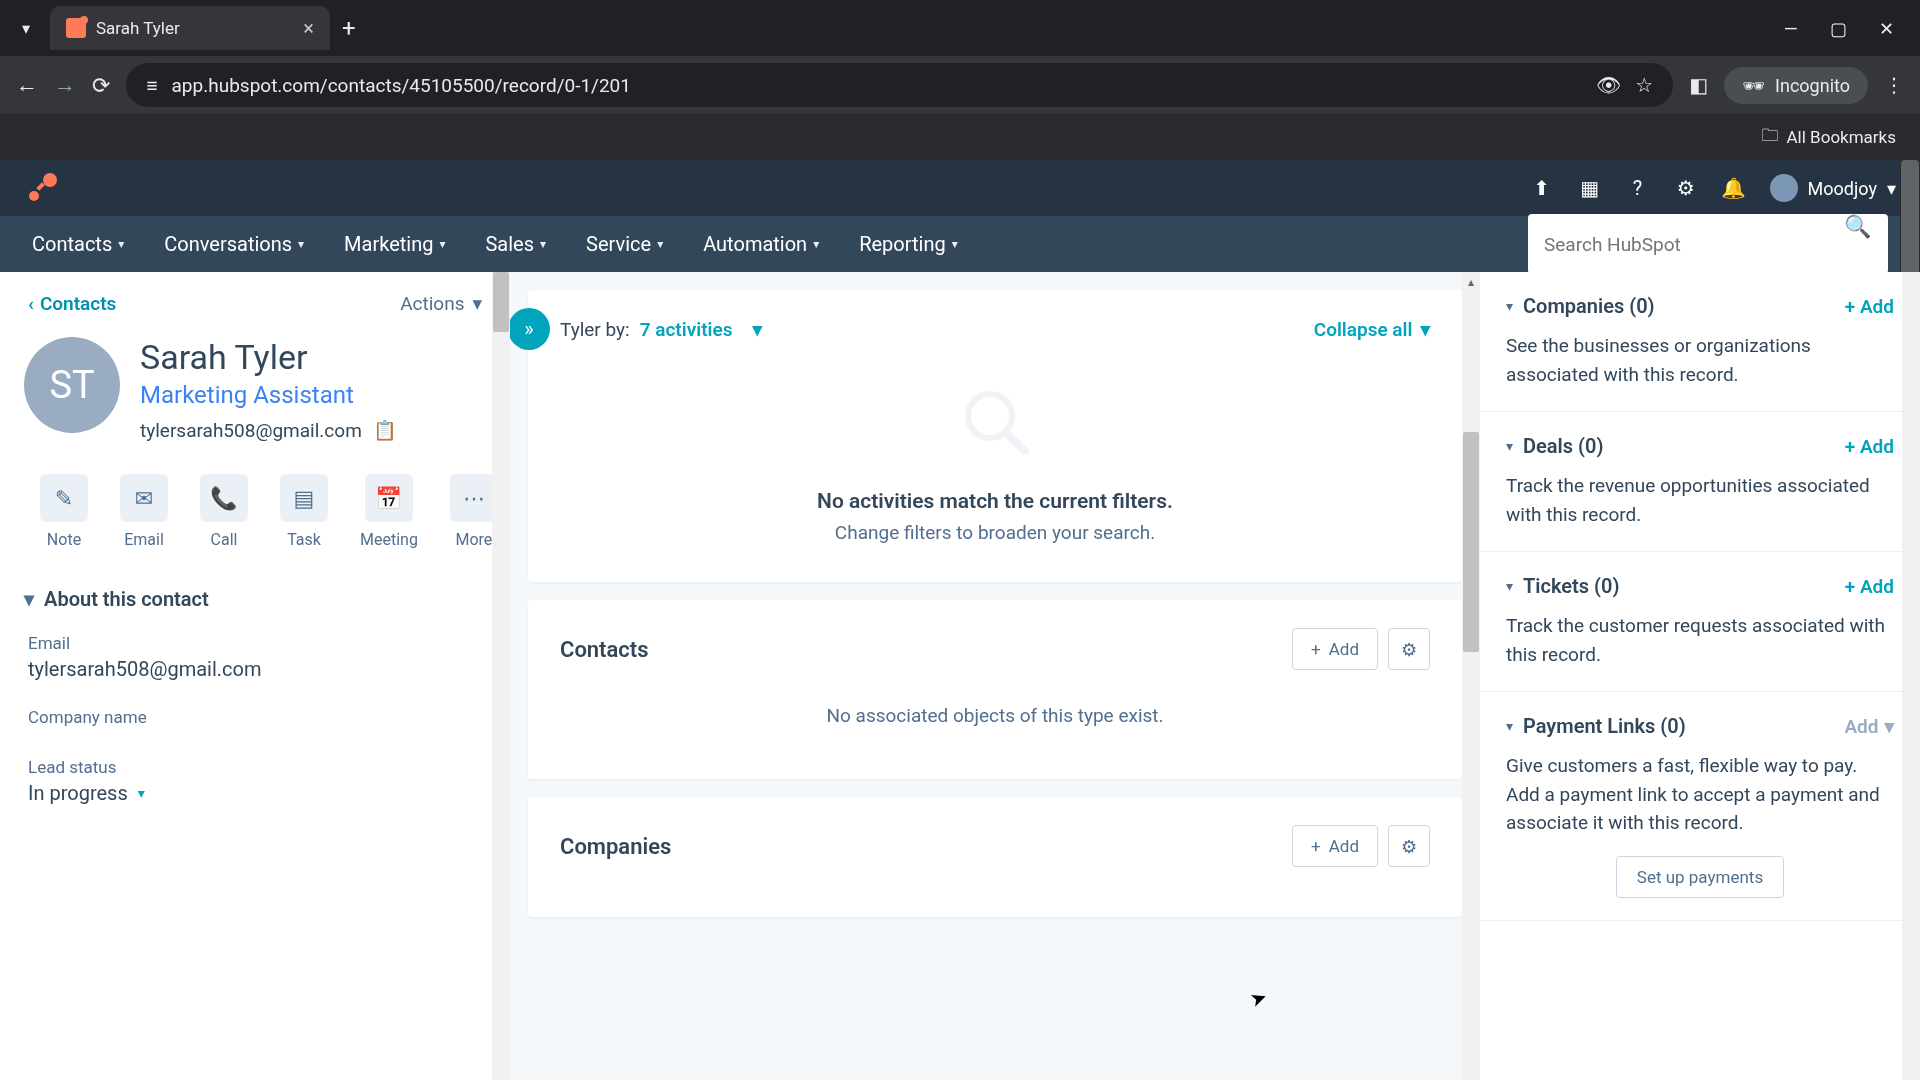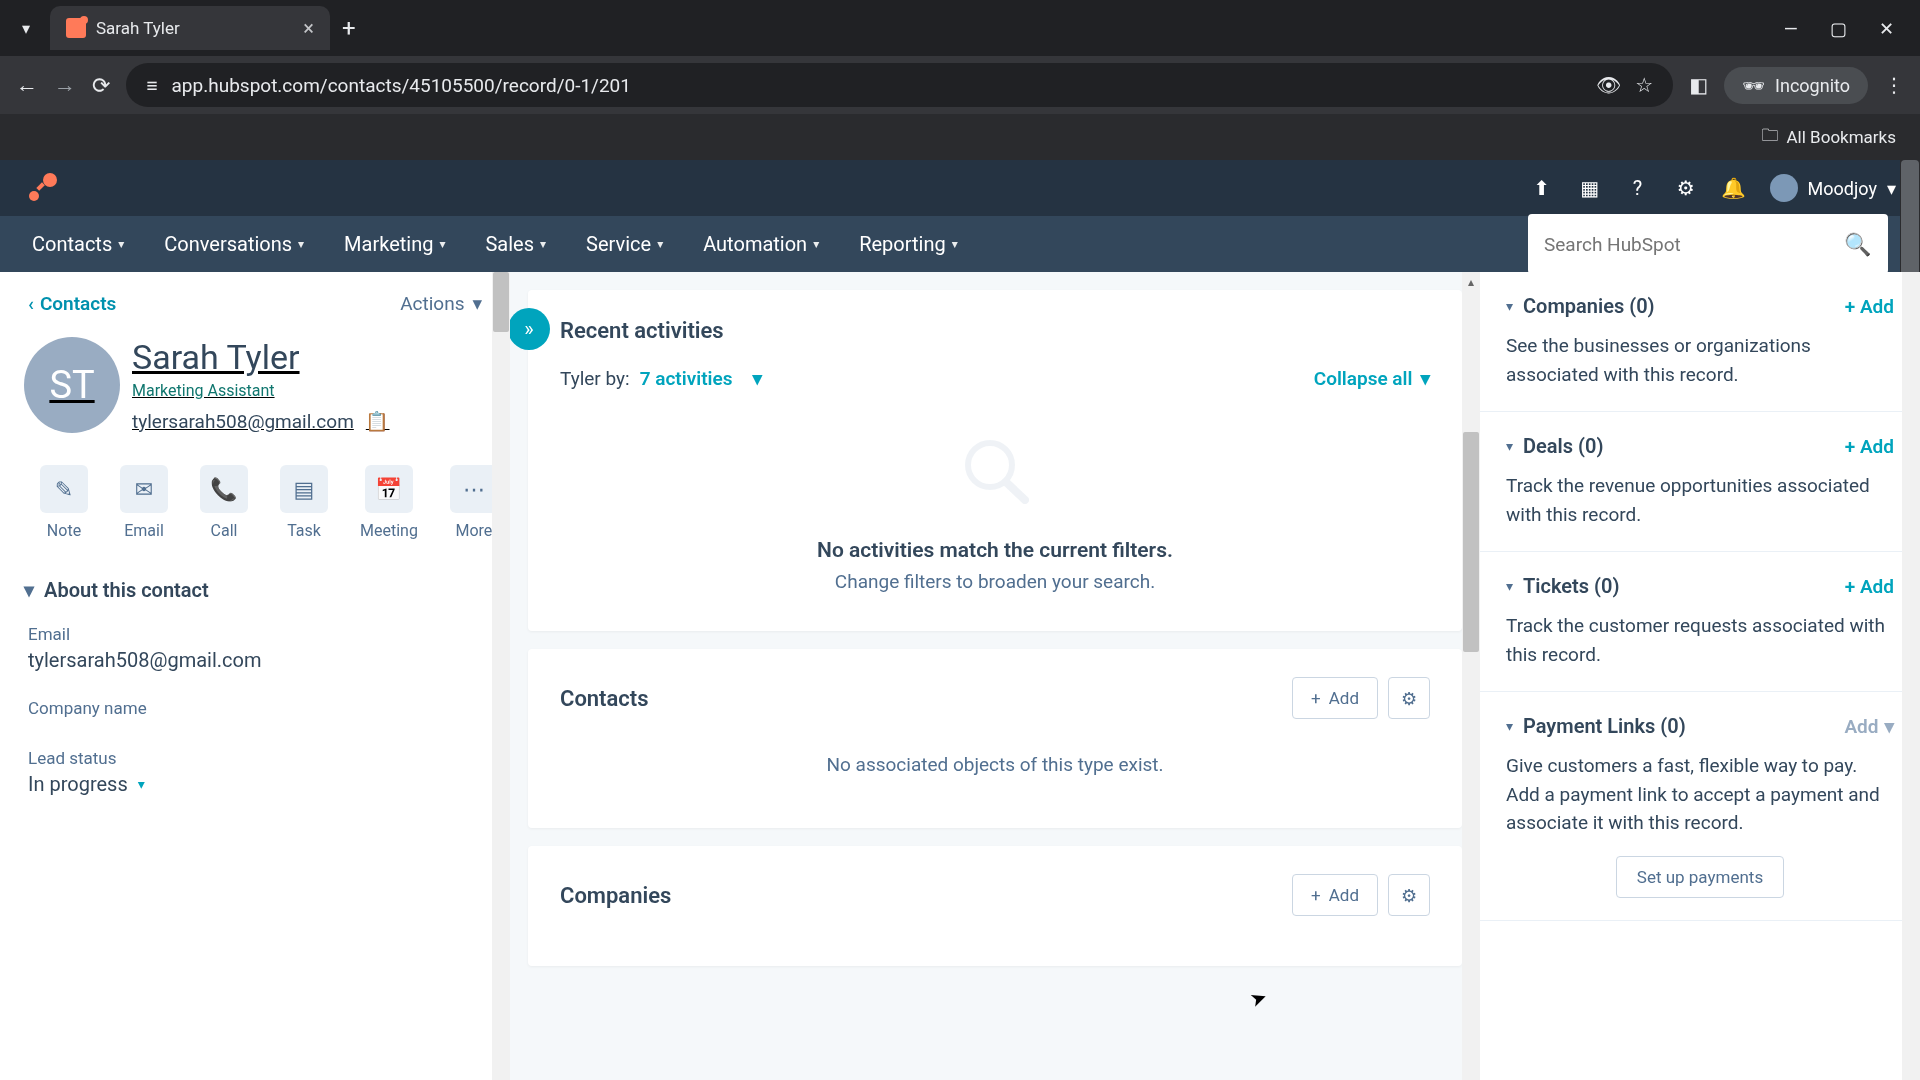--- a/index.html
+++ b/index.html
@@ -32,37 +32,37 @@
 .hs-logo { width: 36px; height: 36px; position: relative; }
 .hs-logo svg { width: 36px; height: 36px; }
 .header-right { margin-left: auto; display: flex; align-items: center; gap: 24px; color: #fff; font-size: 20px; }
 .header-icon { width: 24px; height: 24px; display: flex; align-items: center; justify-content: center; }
 .user-chip { display: flex; align-items: center; gap: 10px; font-size: 18px; }
 .user-avatar-sm { width: 28px; height: 28px; border-radius: 50%; background: #7c98b6; }
 
 .app-nav { background: #33475b; height: 56px; display: flex; align-items: center; padding: 0 32px; gap: 40px; }
 .nav-item { color: #fff; font-size: 20px; display: flex; align-items: center; gap: 6px; cursor: pointer; }
 .nav-caret { font-size: 12px; opacity: .9; }
-.search-box { margin-left: auto; background: #fff; border-radius: 4px; height: 60px; width: 360px; display: flex; align-items: center; padding: 0 16px; gap: 12px; }
+.search-box { margin-left: auto; background: #fff; border-radius: 4px; height: 60px; width: 360px; display: flex; padding: 0 16px; gap: 12px; }
 .search-input { border: none; outline: none; font-size: 19px; color: #33475b; flex: 1; }
 .search-icon-btn { color: #33475b; font-size: 22px; }
 
 .app-body { flex: 1; display: flex; overflow: hidden; }
 
 
 .left-panel { width: 510px; background: #fff; position: relative; overflow-y: auto; }
 .left-scrollbar-track { position: absolute; right: 0; top: 0; width: 18px; height: 100%; background: #f1f1f1; }
 .left-scrollbar-thumb { position: absolute; right: 1px; top: 0; width: 16px; height: 60px; background: #c1c1c1; border-radius: 2px; }
 .back-row { display: flex; align-items: center; justify-content: space-between; padding: 20px 28px 10px; }
 .back-link { color: #0091ae; font-size: 19px; font-weight: 600; display: flex; align-items: center; gap: 6px; cursor: pointer; }
 .actions-dd { color: #516f90; font-size: 19px; display: flex; align-items: center; gap: 8px; cursor: pointer; }
-.contact-header { display: flex; gap: 12px; padding: 12px 24px; align-items: flex-start; text-decoration: underline; }
+.contact-header { display: flex; gap: 20px; padding: 12px 24px; align-items: flex-start; }
 .avatar-lg { width: 96px; height: 96px; border-radius: 50%; background: #99acc2; color: #fff; display: flex; align-items: center; justify-content: center; font-size: 38px; font-weight: 400; }
 .contact-name { font-size: 34px; color: #33475b; font-weight: 400; margin-bottom: 4px; }
-.contact-title { font-size: 16px; color: #0f766e; margin-bottom: 10px; }
+.contact-title { font-size: 24px; color: #3b82f6; margin-bottom: 10px; }
 .contact-email-row { display: flex; align-items: center; gap: 12px; font-size: 19px; color: #33475b; }
 .copy-icon { color: #7c98b6; }
 
 .action-icons { display: flex; gap: 32px; padding: 20px 40px 24px; }
 .action-item { display: flex; flex-direction: column; align-items: center; gap: 8px; cursor: pointer; }
 .action-circle { width: 48px; height: 48px; border-radius: 6px; background: #eaf0f6; display: flex; align-items: center; justify-content: center; color: #516f90; font-size: 22px; }
 .action-label { font-size: 16px; color: #516f90; }
 
 .section-header { display: flex; align-items: center; gap: 10px; padding: 14px 24px; font-size: 20px; font-weight: 600; color: #33475b; cursor: pointer; }
 .section-caret { color: #516f90; }
@@ -294,21 +294,20 @@
     <div class="center-panel">
       <div class="center-scrollbar">
         <div class="center-scrollbar-up">▴</div>
         <div class="center-scrollbar-thumb"></div>
       </div>
       <div class="collapse-fab">
           <span>»</span>
         </div>
 
       <div class="card">
-        <div class="card-title">Recent activities</div>
         <div class="filter-row">
           <div class="filter-left">
             <span>Tyler by:</span>
             <span class="filter-link">
                 <span>7 activities</span>
                 <span>▾</span>
               </span>
           </div>
           <span class="collapse-link">
               <span>Collapse all</span>

